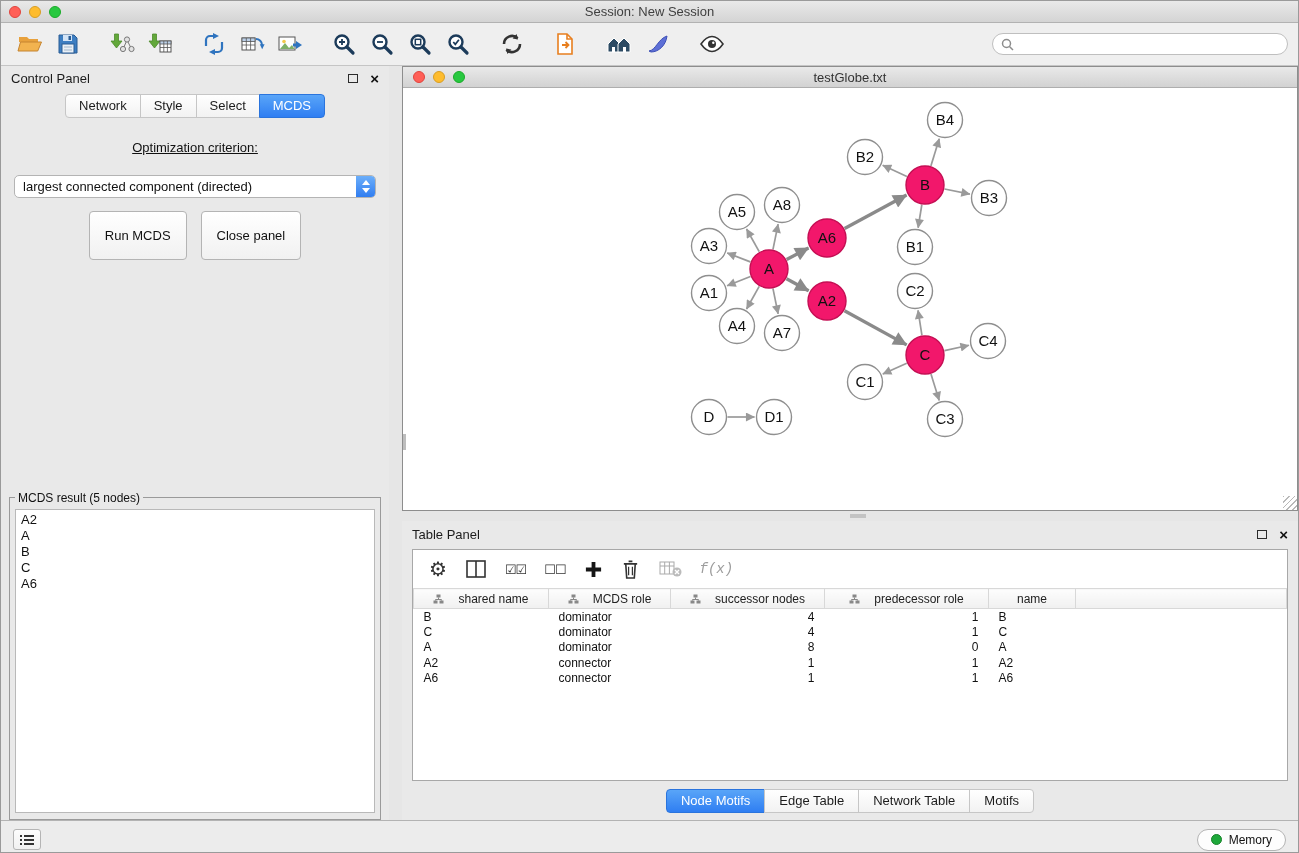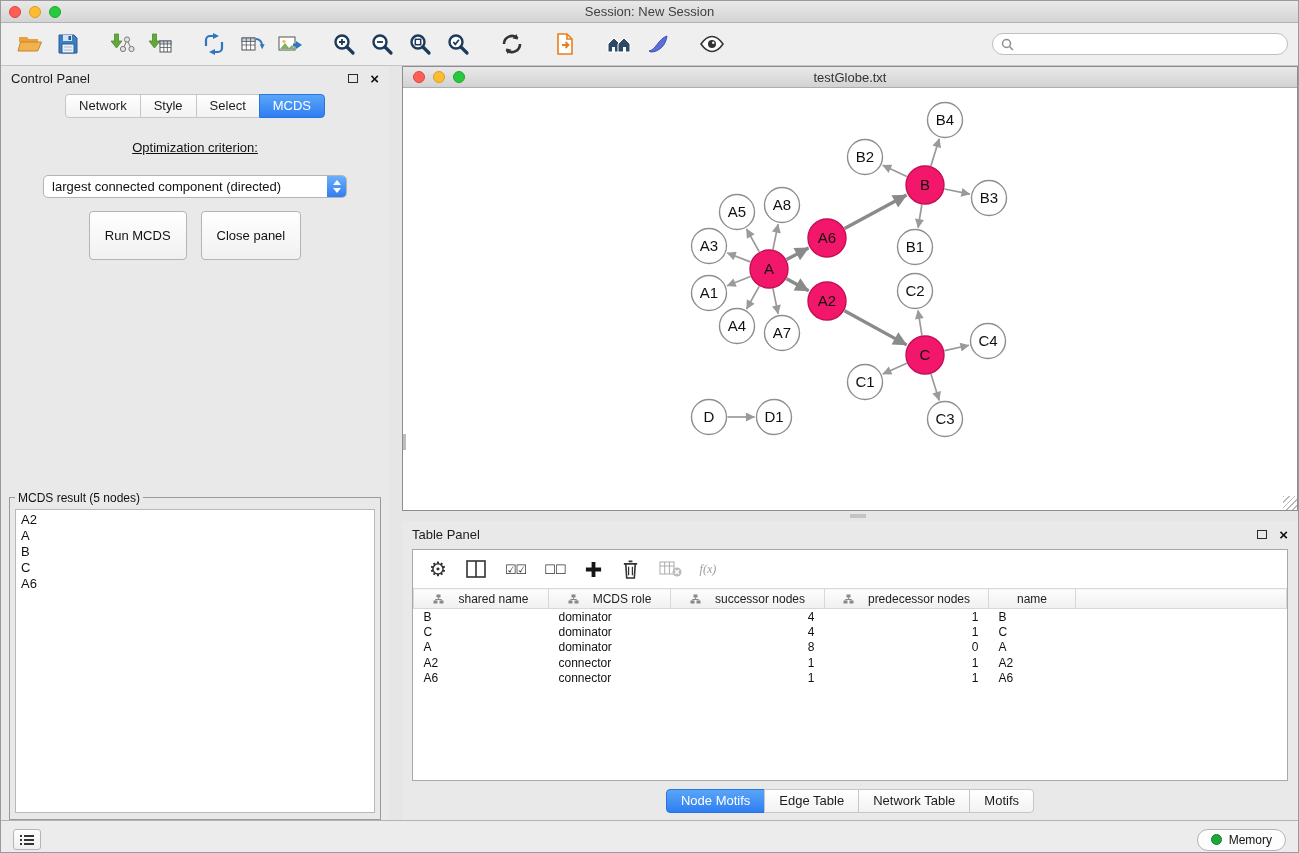--- a/index.html
+++ b/index.html
@@ -33,21 +33,21 @@
   .panel-header { height:26px; display:flex; align-items:center; padding:0 10px; font-size:13px; color:#1c1c1c; }
   .panel-btns { margin-left:auto; display:flex; gap:12px; align-items:center; }
   .float-btn { width:10px; height:9px; border:1.5px solid #2b2b2b; background:transparent; display:inline-block; }
   .x-btn { font-size:15px; font-weight:bold; color:#111; line-height:1; }
   .cp-tabs { display:flex; justify-content:center; margin-top:3px; }
   .cp-tab { font-size:13px; padding:3px 13px 4px; background:linear-gradient(#ffffff,#f2f2f2); border:1px solid #c6c6c6; color:#1c1c1c; margin-left:-1px; }
   .cp-tab:first-child { border-radius:4px 0 0 4px; margin-left:0; }
   .cp-tab:last-child { border-radius:0 4px 4px 0; }
   .cp-tab.active { background:linear-gradient(#59a5f8,#2f7ef2); border-color:#2a74dd; color:#fff; }
   .opt-label { text-align:center; margin-top:22px; font-size:13px; color:#111;text-decoration:underline; }
-  .cp-select { margin:20px auto 0; width:304px; height:24px; border:1px solid #b4b4b4; border-radius:5px; background:#fff; display:flex; align-items:center; overflow:hidden; }
+  .cp-select { margin:20px auto 0; width:362px; height:24px; border:1px solid #b4b4b4; border-radius:5px; background:#fff; display:flex; align-items:center; overflow:hidden; }
   .cp-select .val { flex:1; font-size:13px; padding-left:8px; color:#111; white-space:nowrap; }
   .stepper { width:19px; height:24px; background:linear-gradient(#71b3fb,#2e7bf0); display:flex; flex-direction:column; align-items:center; justify-content:center; gap:3px; }
   .arr-up { width:0; height:0; border-left:4px solid transparent; border-right:4px solid transparent; border-bottom:5px solid #fff; }
   .arr-down { width:0; height:0; border-left:4px solid transparent; border-right:4px solid transparent; border-top:5px solid #fff; }
   .cp-buttons { display:flex; justify-content:center; gap:14px; margin-top:13px; }
   .push-btn { font-size:13px; font-family:"Liberation Sans",sans-serif; padding:16px 15px; border:1px solid #b4b4b4; border-radius:4px; background:linear-gradient(#ffffff,#f1f1f1); color:#111; }
   .result-fieldset { margin:231px 8px 0; height:345px; border:1px solid #9a9a9a; padding:4px 5px 6px; }
   .result-fieldset legend { font-size:12px; color:#111; padding:0 3px; }
   .result-list { background:#fff; border:1px solid #b9b9b9; height:100%; font-size:13px; padding:2px 5px; overflow:hidden; }
   .result-item { line-height:16px; color:#111; }
@@ -64,21 +64,21 @@
   .nw-handle-left { position:absolute; left:-1px; top:346px; width:4px; height:16px; background:#bdbdbd; }
   .h-divider { height:10px; background:#e6e6e6; position:relative; }
   .h-divider .grip { position:absolute; left:50%; top:3px; width:16px; height:4px; background:#c3c3c3; }
 
   
   .table-panel { flex:1; background:#e9e9e9; display:flex; flex-direction:column; }
   .tp-box { margin:2px 10px 0; border:1px solid #a8a8a8; background:#fff; height:232px; display:flex; flex-direction:column; overflow:hidden; }
   .tp-toolbar { height:38px; display:flex; align-items:center; gap:18px; padding:0 16px; flex:0 0 38px; }
   .tp-ic { background:none; border:none; display:flex; align-items:center; justify-content:center; cursor:default; }
   .cb-glyph { font-size:13px; letter-spacing:-1px; color:#333; }
-  .fx { font-family:Liberation Serif, serif; font-style:italic; font-size:12px; color:#9c9c9c; }
+  .fx { font-family:Liberation Mono, monospace; font-style:italic; font-size:14px; color:#9c9c9c; }
   .tp-tablewrap { flex:1; overflow:hidden; }
   table.node-table { border-collapse:collapse; width:100%; table-layout:fixed; font-size:12px; }
   table.node-table th { background:linear-gradient(#fdfdfd,#f0f0f0); border:1px solid #d8d8d8; height:20px; font-weight:normal; color:#222; font-size:12px; }
   table.node-table th .th-inner { display:flex; align-items:center; justify-content:center; gap:14px; }
   table.node-table td { height:15.5px; padding:0 10px; color:#111; overflow:hidden; white-space:nowrap; }
   td.c2, td.c3 { text-align:right; padding-right:13px; }
   .tp-tabs { height:30px; display:flex; justify-content:center; align-items:center; margin-top:5px; }
   .tp-tab { font-size:13px; padding:3px 14px 4px; background:linear-gradient(#ffffff,#f2f2f2); border:1px solid #c6c6c6; color:#1c1c1c; margin-left:-1px; }
   .tp-tab:first-child { border-radius:4px 0 0 4px; margin-left:0; }
   .tp-tab:last-child { border-radius:0 4px 4px 0; }
@@ -515,21 +515,21 @@
                       </span>
                     </th>
                   <th>
                       <span class="th-inner">
                         <svg width="11" height="10" viewBox="0 0 11 10">
                           <rect x="3.5" y="0.5" width="4" height="3" fill="#888"></rect>
                           <rect x="0.5" y="6.5" width="4" height="3" fill="#888"></rect>
                           <rect x="6.5" y="6.5" width="4" height="3" fill="#888"></rect>
                           <path d="M5.5 3.5v2M2.5 6.5v-1h6v1" stroke="#888" fill="none"></path>
                         </svg>
-                        <span>predecessor nodes</span>
+                        <span>predecessor role</span>
                       </span>
                     </th>
                   <th>
                       <span class="th-inner">
                         <span>name</span>
                       </span>
                     </th>
                   <th></th>
                 </tr>
               </thead>

